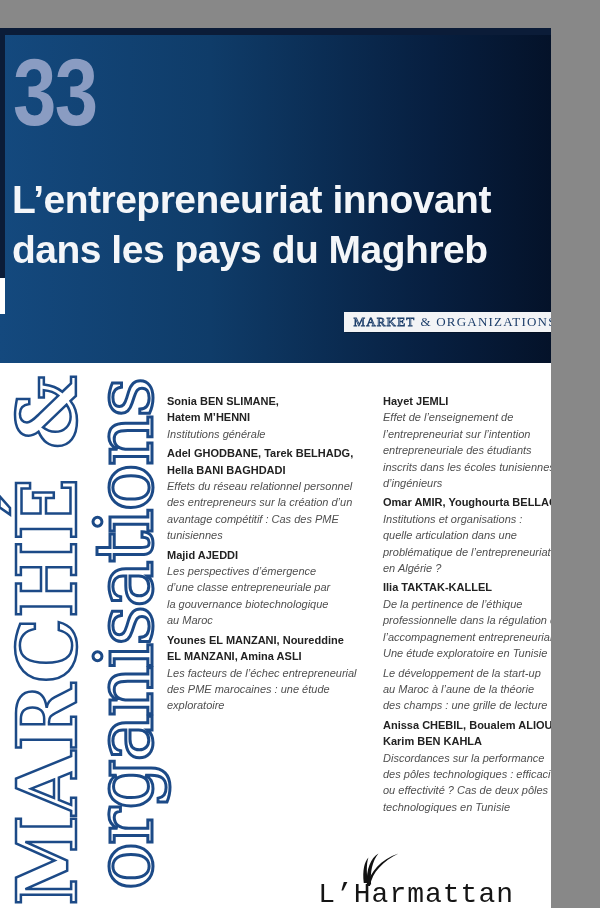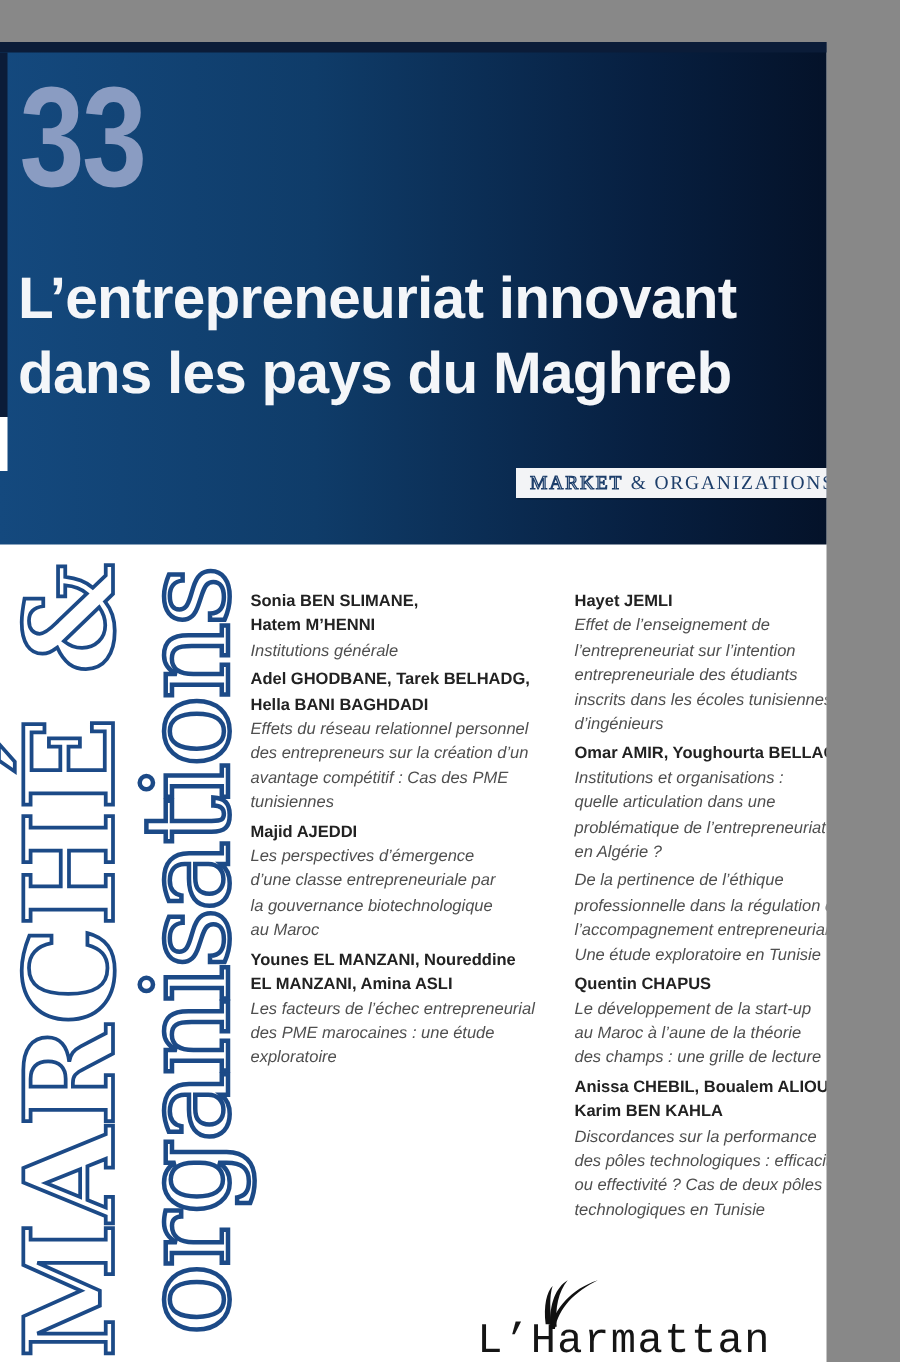--- a/index.html
+++ b/index.html
@@ -112,27 +112,27 @@
 d’ingénieurs</div>
     </div>
     <div class="entry">
       <div class="authors">Omar AMIR, Youghourta BELLACHE</div>
       <div class="atitle">Institutions et organisations :
 quelle articulation dans une
 problématique de l’entrepreneuriat
 en Algérie ?</div>
     </div>
     <div class="entry">
+      <div class="authors">Ilia TAKTAK-KALLEL</div>
       <div class="atitle">De la pertinence de l’éthique
 professionnelle dans la régulation de
 l’accompagnement entrepreneurial.
 Une étude exploratoire en Tunisie</div>
     </div>
     <div class="entry">
-      <div class="authors">Quentin CHAPUS</div>
       <div class="atitle">Le développement de la start-up
 au Maroc à l’aune de la théorie
 des champs : une grille de lecture</div>
     </div>
     <div class="entry">
       <div class="authors">Anissa CHEBIL, Boualem ALIOUAT,
 Karim BEN KAHLA</div>
       <div class="atitle">Discordances sur la performance
 des pôles technologiques : efficacité
 ou effectivité ? Cas de deux pôles

